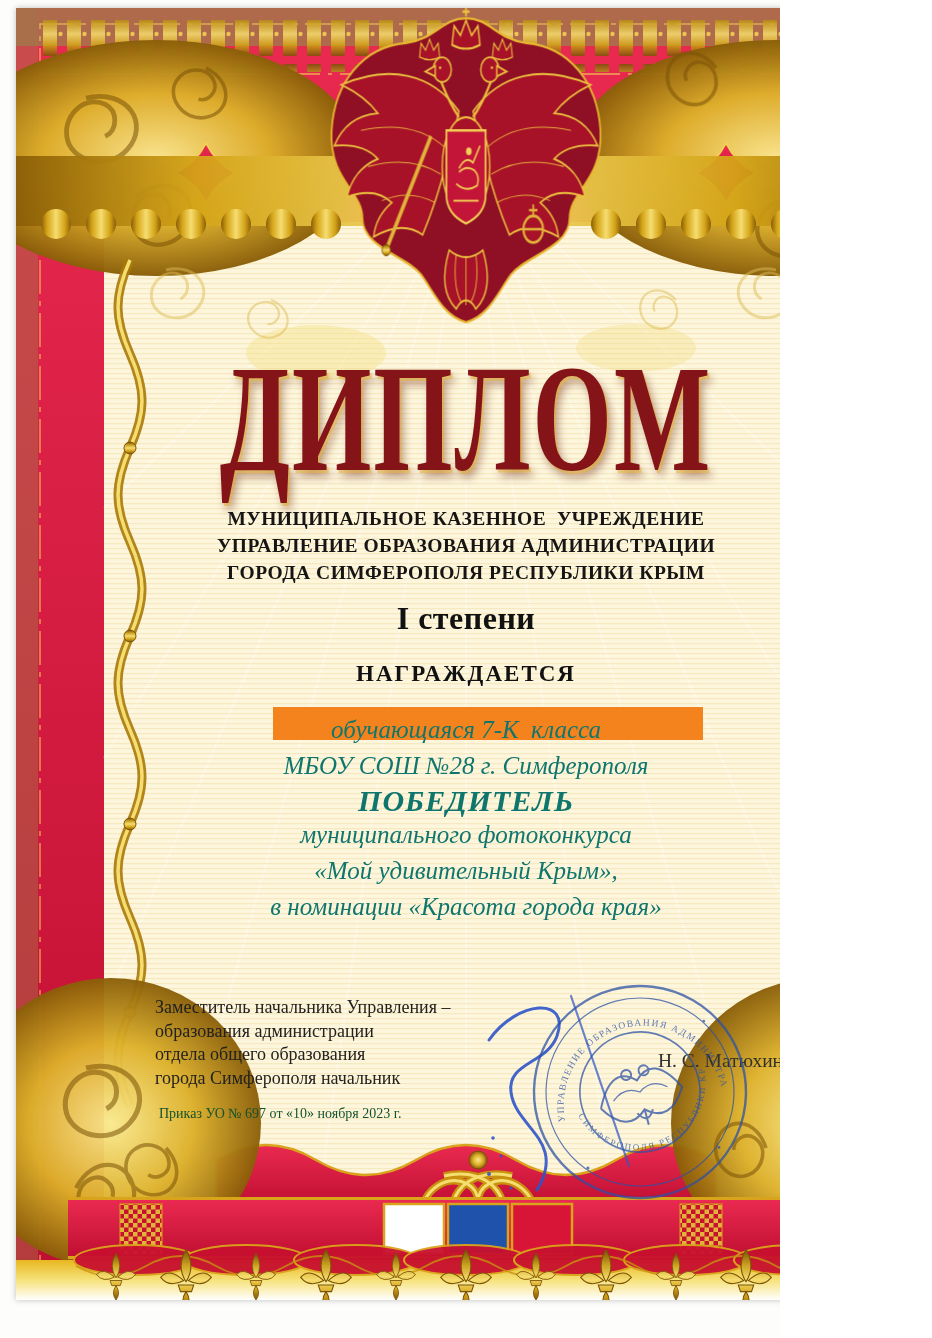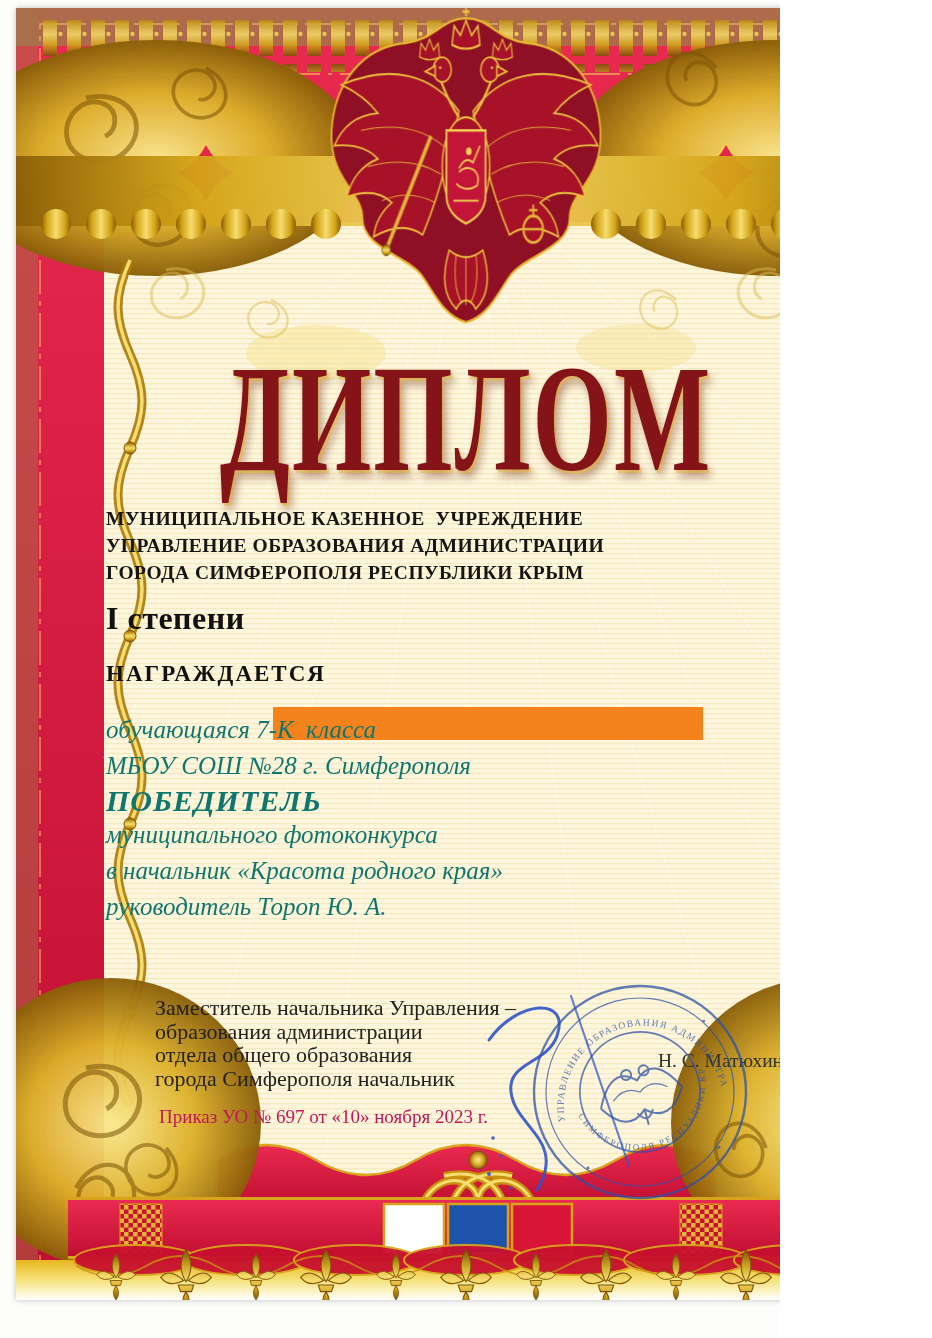--- a/index.html
+++ b/index.html
@@ -1,34 +1,34 @@
 <!DOCTYPE html>
 <html><head>
 <meta charset="utf-8">
 <style>
   html,body{margin:0;padding:0;background:#ffffff;}
   .page{position:relative;width:780px;height:1338px;background:#fdfdfb;overflow:hidden;
         font-family:"Liberation Serif","DejaVu Serif",serif;}
   .doc{position:absolute;left:16px;top:8px;width:900px;height:1292px;box-shadow:0 0 6px rgba(0,0,0,.25);}
   .frame{position:absolute;left:0;top:0;width:900px;height:1292px;display:block;}
-  .txt{position:absolute;left:90px;right:90px;color:#1e1c1a;}
+  .txt{position:absolute;left:90px;right:90px;text-align:center;color:#1e1c1a;}
   .line{white-space:pre;}
   .issuer{top:497px;font-weight:bold;font-size:19.5px;line-height:27px;letter-spacing:.5px;color:#171513;}
   .degree{top:592px;font-weight:bold;font-size:32px;letter-spacing:.5px;color:#111;}
   .awarded{top:653px;font-weight:bold;font-size:23px;letter-spacing:2px;color:#111;}
   .title{position:absolute;left:0;right:0;top:334px;text-align:center;font-size:102px;font-weight:bold;
          line-height:1;color:#841417;letter-spacing:2px;
          transform:scaleY(1.5);transform-origin:50% 0;
          text-shadow:2px 2px 0 rgba(227,178,58,.55), 4px 5px 7px rgba(110,40,20,.45);}
   .redact{position:absolute;left:257px;top:699px;width:430px;height:33px;background:#f5831d;}
   .scriptblock{top:704px;font-style:italic;font-size:25px;line-height:36px;color:#0f766e;}
   .scriptblock .result{font-weight:bold;font-size:30px;line-height:33px;letter-spacing:1px;font-style:italic;}
-  .sig-pos{position:absolute;left:139px;top:988px;width:360px;text-align:left;font-size:22px;line-height:23.5px;color:#23211e;}
+  .sig-pos{position:absolute;left:139px;top:988px;width:360px;text-align:left;font-size:18px;line-height:23.5px;color:#23211e;}
   .sig-name{position:absolute;left:642px;top:1042px;width:240px;text-align:left;font-size:19.5px;color:#33312c;}
-  .order{position:absolute;left:143px;top:1098px;width:420px;text-align:left;font-size:19px;color:#be185d;}
+  .order{position:absolute;left:143px;top:1098px;width:420px;text-align:left;font-size:14px;color:#14532d;}
   .inkwrap{position:absolute;left:455px;top:980px;width:180px;height:215px;}
   .stampwrap{position:absolute;left:498px;top:958px;width:252px;height:252px;opacity:.88;}
   svg{display:block;}
 </style>
 </head>
 <body>
 
 <div class="page">
  <div class="doc">
 
@@ -271,22 +271,22 @@
   <div class="txt degree">I степени</div>
   <div class="txt awarded">НАГРАЖДАЕТСЯ</div>
 
   <div class="redact"></div>
 
   <div class="txt scriptblock">
     <div class="line">обучающаяся 7-К  класса</div>
     <div class="line">МБОУ СОШ №28 г. Симферополя</div>
     <div class="line result">ПОБЕДИТЕЛЬ</div>
     <div class="line">муниципального фотоконкурса</div>
-    <div class="line">в начальник «Красота родного края»</div>
-    <div class="line">руководитель Тороп Ю. А.</div>
+    <div class="line">«Мой удивительный Крым»,</div>
+    <div class="line">в номинации «Красота города края»</div>
   </div>
 
   <div class="sig-pos">
     <div class="line">Заместитель начальника Управления –</div>
     <div class="line">образования администрации</div>
     <div class="line">отдела общего образования</div>
     <div class="line">города Симферополя начальник</div>
   </div>
 
   <div class="sig-name">Н. С. Матюхина</div>

